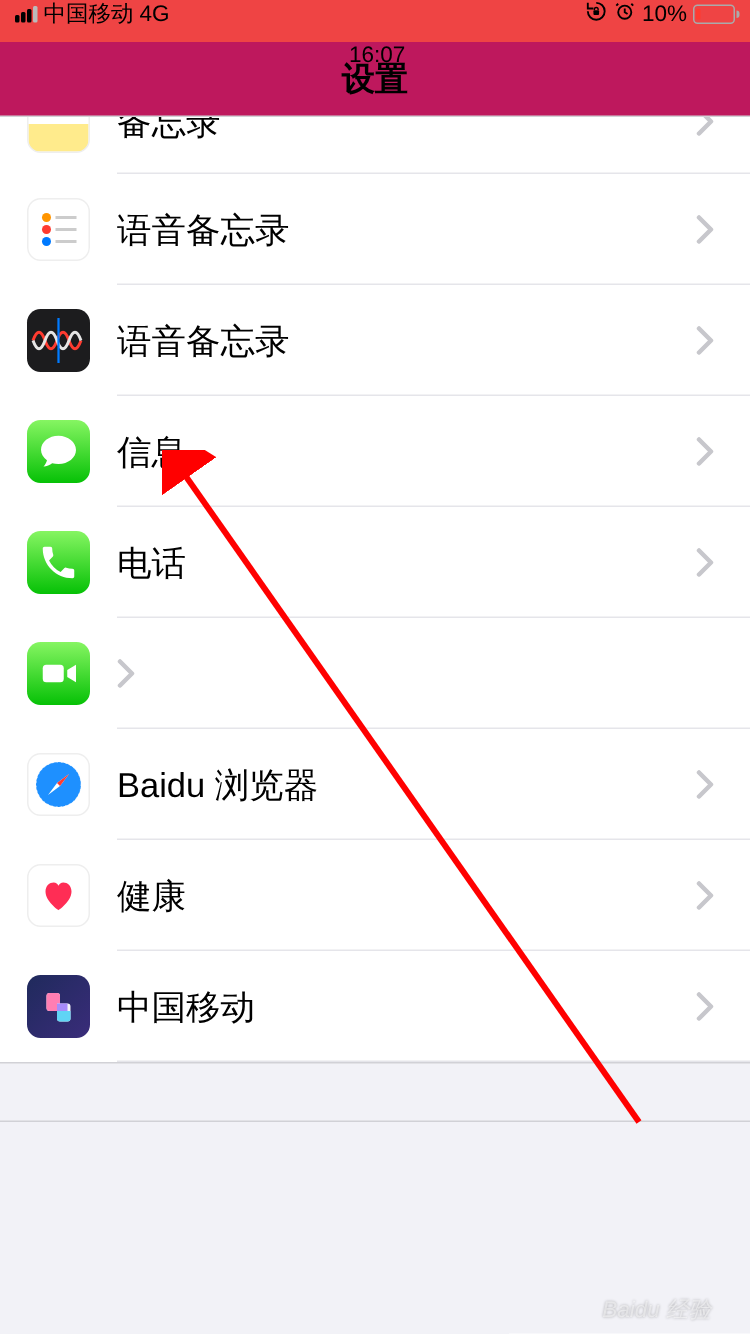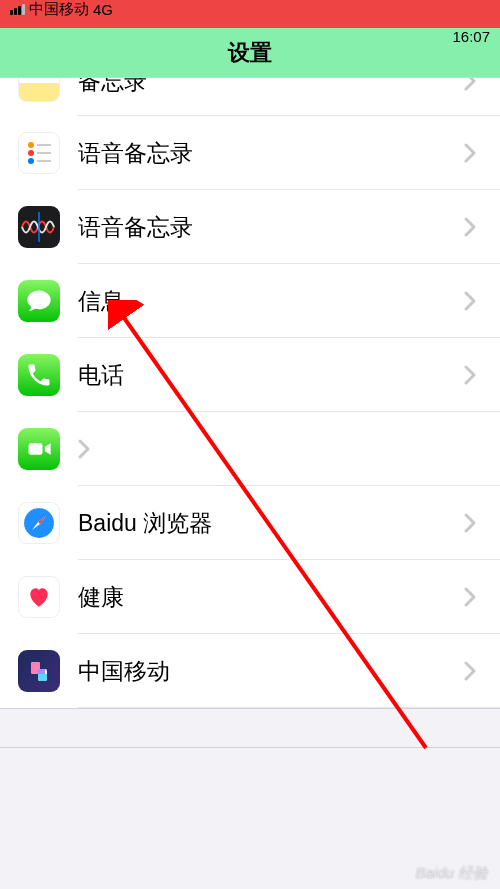--- a/index.html
+++ b/index.html
@@ -49,21 +49,21 @@
     }
     .battery-fill {
       width: 10%;
       height: 7px;
       margin-left: 1px;
       background: #ff3b30;
       border-radius: 1px;
     }
     .nav-bar {
       height: 50px;
-      background: #86efac;
+      background: #be185d;
       border-bottom: 1px solid #d1d1d6;
       display: flex;
       align-items: center;
       justify-content: center;
     }
     .nav-title { font-size: 22px; font-weight: 600; color: #000; }
     .list { background: #fff; }
     .section-gap { height: 40px; background: #f2f2f7; border-top: 1px solid #d1d1d6; border-bottom: 1px solid #d1d1d6; }
     .row {
       display: flex;
@@ -121,21 +121,21 @@
     .ic-photos { background: #fff; border: 1px solid #eee; }
     
     .annotation-arrow {
       position: absolute;
       pointer-events: none;
       z-index: 100;
     }
     .watermark {
       position: absolute;
       bottom: 6px;
-      right: 12px;
+      right: 26px;
       font-size: 15px;
       color: rgba(255,255,255,0.5);
       font-style: italic;
       text-shadow: 0 0 2px rgba(0,0,0,0.3);
     }
   </style>
 </head>
 <body>
 
 <div class="status-bar">
@@ -143,20 +143,39 @@
     <div class="signal-bars">
         <span></span>
         <span></span>
         <span></span>
         <span></span>
       </div>
     <span>中国移动</span>
     <span>4G</span>
   </div>
   <div style="font-weight:400;margin-top:28px;">16:07</div>
+  <div class="status-right">
+    <span>
+      <svg width="15" height="15" viewBox="0 0 24 24">
+          <path fill="none" stroke="#000" stroke-width="2" d="M12 3a9 9 0 1 1-9 9M3 3v6h6"></path>
+          <rect x="9" y="11" width="6" height="5" fill="#000" rx="1"></rect>
+          <path d="M10 11v-1a2 2 0 0 1 4 0v1" fill="none" stroke="#000" stroke-width="1.5"></path>
+        </svg>
+    </span>
+    <span>
+      <svg width="15" height="15" viewBox="0 0 24 24" fill="#000">
+          <circle cx="12" cy="13" r="7" fill="none" stroke="#000" stroke-width="2"></circle>
+          <path d="M12 9v4l3 2M5 4l-2 2M19 4l2 2" stroke="#000" stroke-width="2" fill="none"></path>
+        </svg>
+    </span>
+    <span>10%</span>
+    <div class="battery">
+        <div class="battery-fill"></div>
+      </div>
+  </div>
 </div>
 
 <div class="nav-bar">
   <div class="nav-title">设置</div>
 </div>
 
 <div class="list">
 
   <div class="row first-partial">
     <div class="icon-wrap ic-notes">

